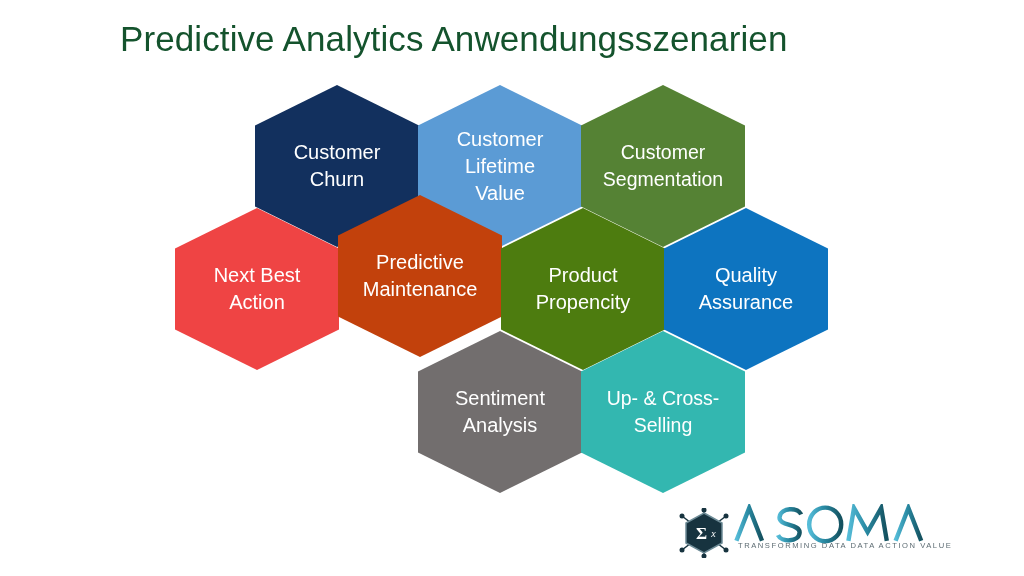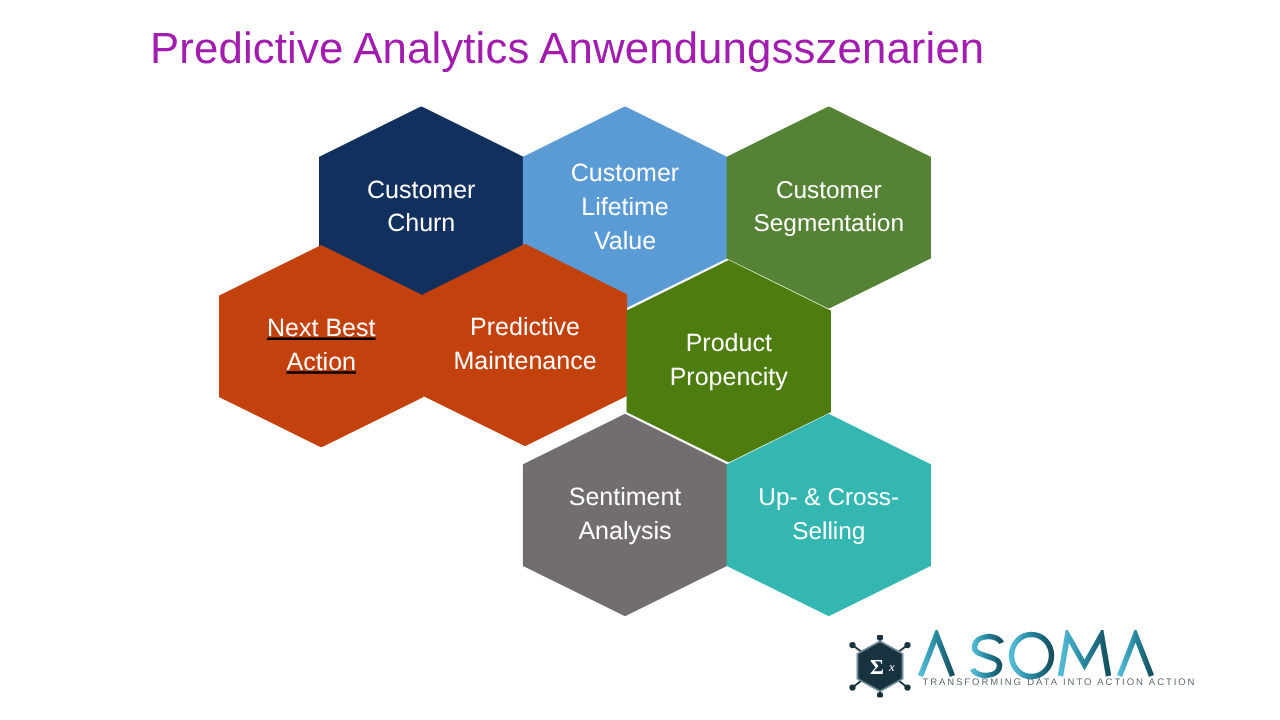--- a/index.html
+++ b/index.html
@@ -19,21 +19,21 @@
   }
 
   
   #slide-title {
     position: absolute;
     left: 120px;
     top: 16px;
     width: 800px;
     font-size: 35px;
     line-height: 46px;
-    color: #a21caf;
+    color: #14532d;
     font-weight: 400;
     letter-spacing: 0.1px;
     white-space: nowrap;
   }
 
   
   #hex-grid {
     position: absolute;
     left: 0;
     top: 0;
@@ -111,31 +111,35 @@
       </div>
       <div class="hex" style="left: 418px; top: 85px; background: rgb(91, 155, 213);">
         <div class="hex-label">Customer
 Lifetime
 Value</div>
       </div>
       <div class="hex wide" style="left: 581px; top: 85px; background: rgb(85, 130, 52);">
         <div class="hex-label">Customer
 Segmentation</div>
       </div>
-      <div class="hex" style="left: 175px; top: 196px; background: #c2410c; text-decoration: underline;">
+      <div class="hex" style="left: 175px; top: 208px; background: #ef4444;">
         <div class="hex-label">Next Best
 Action</div>
       </div>
       <div class="hex" style="left: 338px; top: 195px; background: #c2410c;">
         <div class="hex-label">Predictive
 Maintenance</div>
       </div>
       <div class="hex" style="left: 501px; top: 208px; background: #4d7c0f;">
         <div class="hex-label">Product
 Propencity</div>
+      </div>
+      <div class="hex" style="left: 664px; top: 208px; background: rgb(13, 116, 192);">
+        <div class="hex-label">Quality
+Assurance</div>
       </div>
       <div class="hex" style="left: 418px; top: 331px; background: rgb(114, 110, 110);">
         <div class="hex-label">Sentiment
 Analysis</div>
       </div>
       <div class="hex wide" style="left: 581px; top: 331px; background: rgb(51, 183, 176); justify-content: flex-end;">
         <div class="hex-label">Up- &amp; Cross-
 Selling</div>
       </div>
     </div>
@@ -181,16 +185,16 @@
         <path d="M168 24 C160 6 118 6 114 30 C110 54 166 46 164 70 C162 94 118 94 110 76"></path>
 
         <ellipse cx="228" cy="49" rx="40" ry="42"></ellipse>
 
         <path d="M286 90 L300 8 L334 68 L368 8 L382 90"></path>
 
         <path d="M404 90 L436 8 L468 90"></path>
       </g>
     </svg>
 
-    <div id="logo-tagline">TRANSFORMING DATA INTO ACTION ACTION</div>
+    <div id="logo-tagline">TRANSFORMING DATA DATA ACTION VALUE</div>
   </div>
 
 </div>
 
 </body></html>

